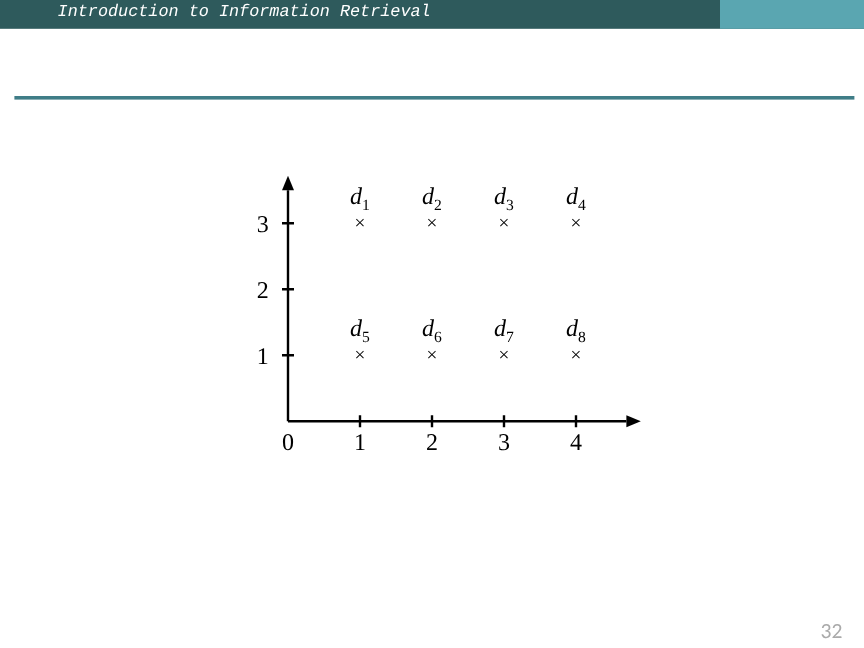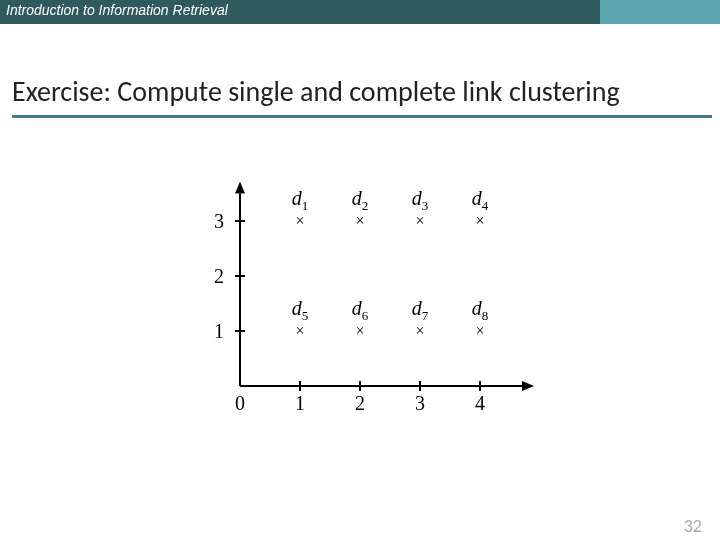--- a/index.html
+++ b/index.html
@@ -8,21 +8,22 @@
     width: 100%;
     height: 24px;
     background: #2e5a5c;
     display: flex;
   }
   .header-text {
     color: #fff;
     font-style: italic;
     font-size: 14px;
     padding: 2px 6px;
-    font-family: Liberation Sans, sans-serif;
+    font-family: Liberation Mono, monospace;
+    margin-left: 42px;
   }
   .header-accent {
     width: 120px;
     height: 100%;
     background: #5aa6b1;
     margin-left: auto;
   }
   .title-area {
     padding: 50px 12px 8px 12px;
   }
@@ -76,21 +77,20 @@
 </style>
 </head>
 <body>
 
 <div class="header-bar">
   <span class="header-text">Introduction to Information Retrieval</span>
   <div class="header-accent"></div>
 </div>
 
 <div class="title-area">
-  <div class="title">Exercise: Compute single and complete link clustering</div>
   <div class="title-underline"></div>
 </div>
 
 <div class="body-area">
   <div class="chart-wrap">
     <svg id="chart-svg" width="360" height="270">
         <line x1="60" y1="230" x2="342" y2="230" stroke="#000" stroke-width="2"></line>
         <line x1="60" y1="230" x2="60" y2="37.5" stroke="#000" stroke-width="2"></line>
         <polygon points="342,225 354,230 342,235" fill="#000"></polygon>
         <polygon points="55,37.5 60,25.5 65,37.5" fill="#000"></polygon>

